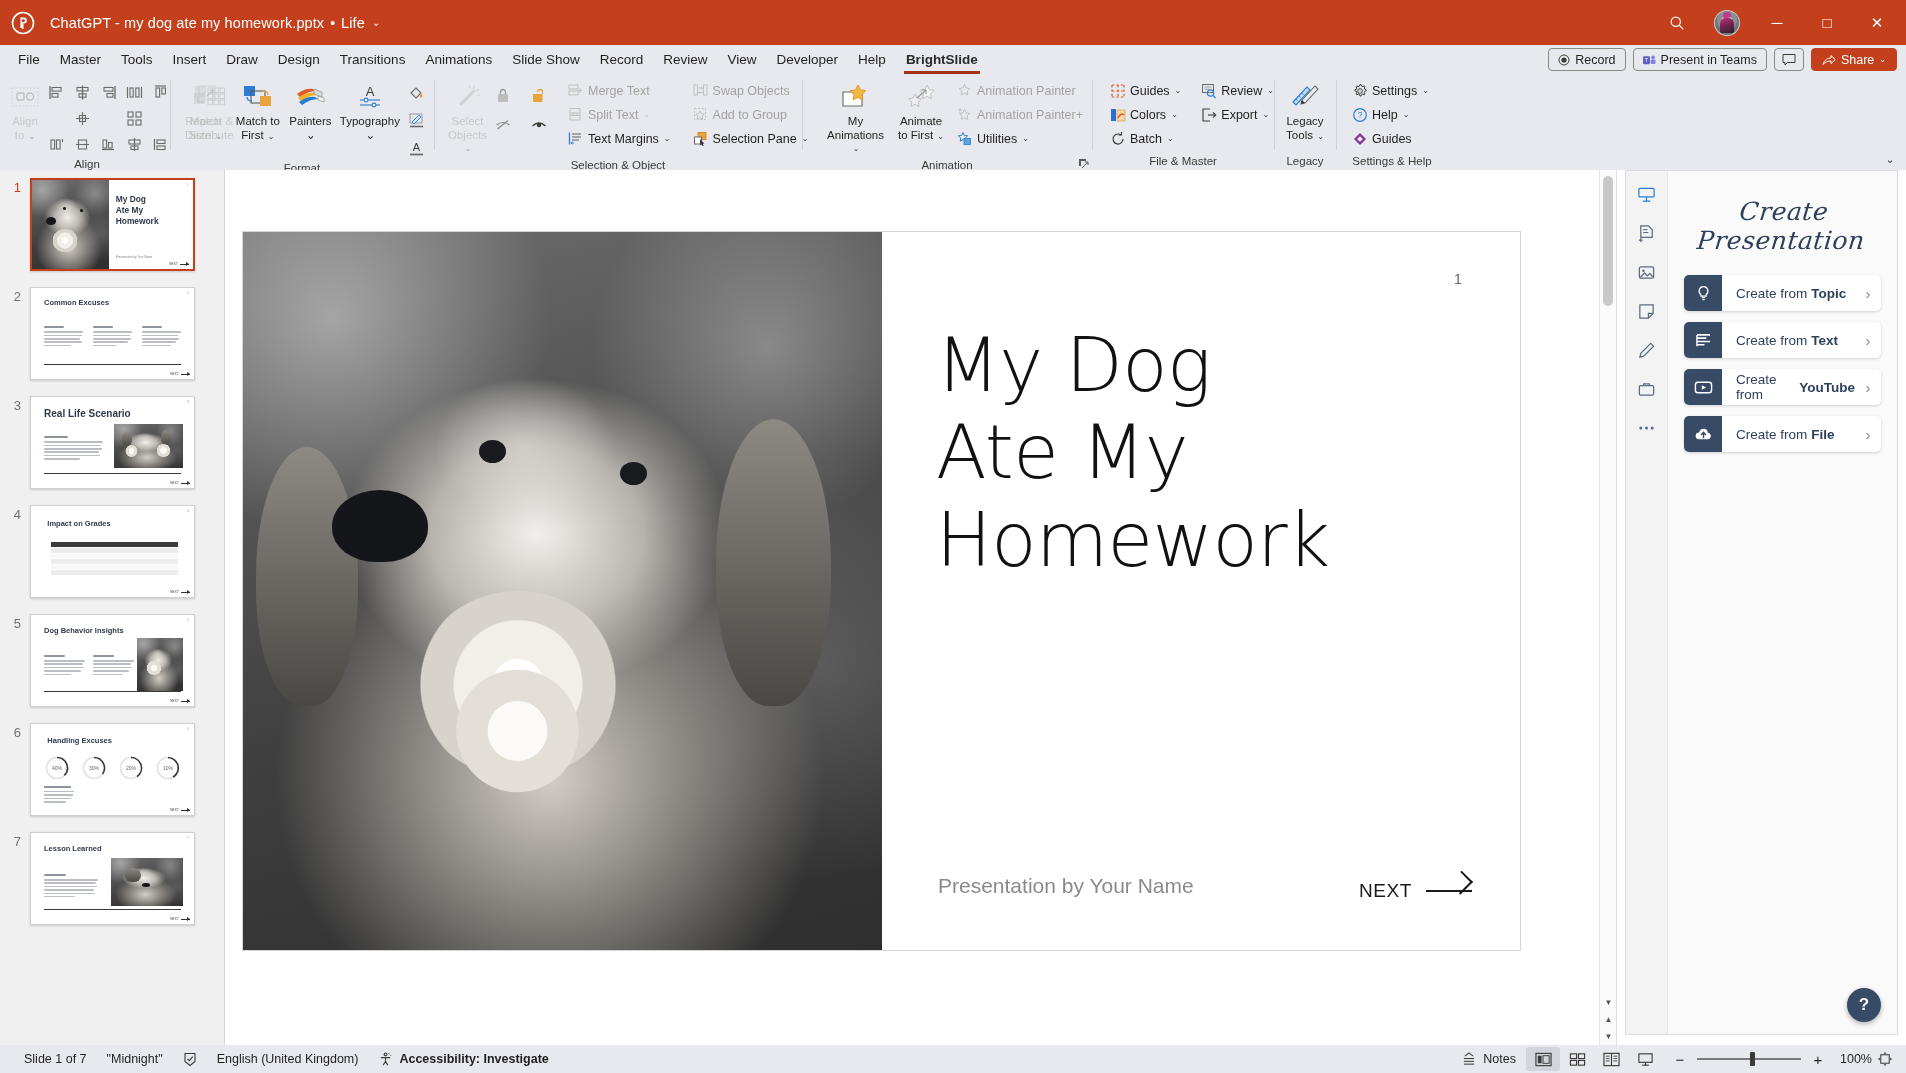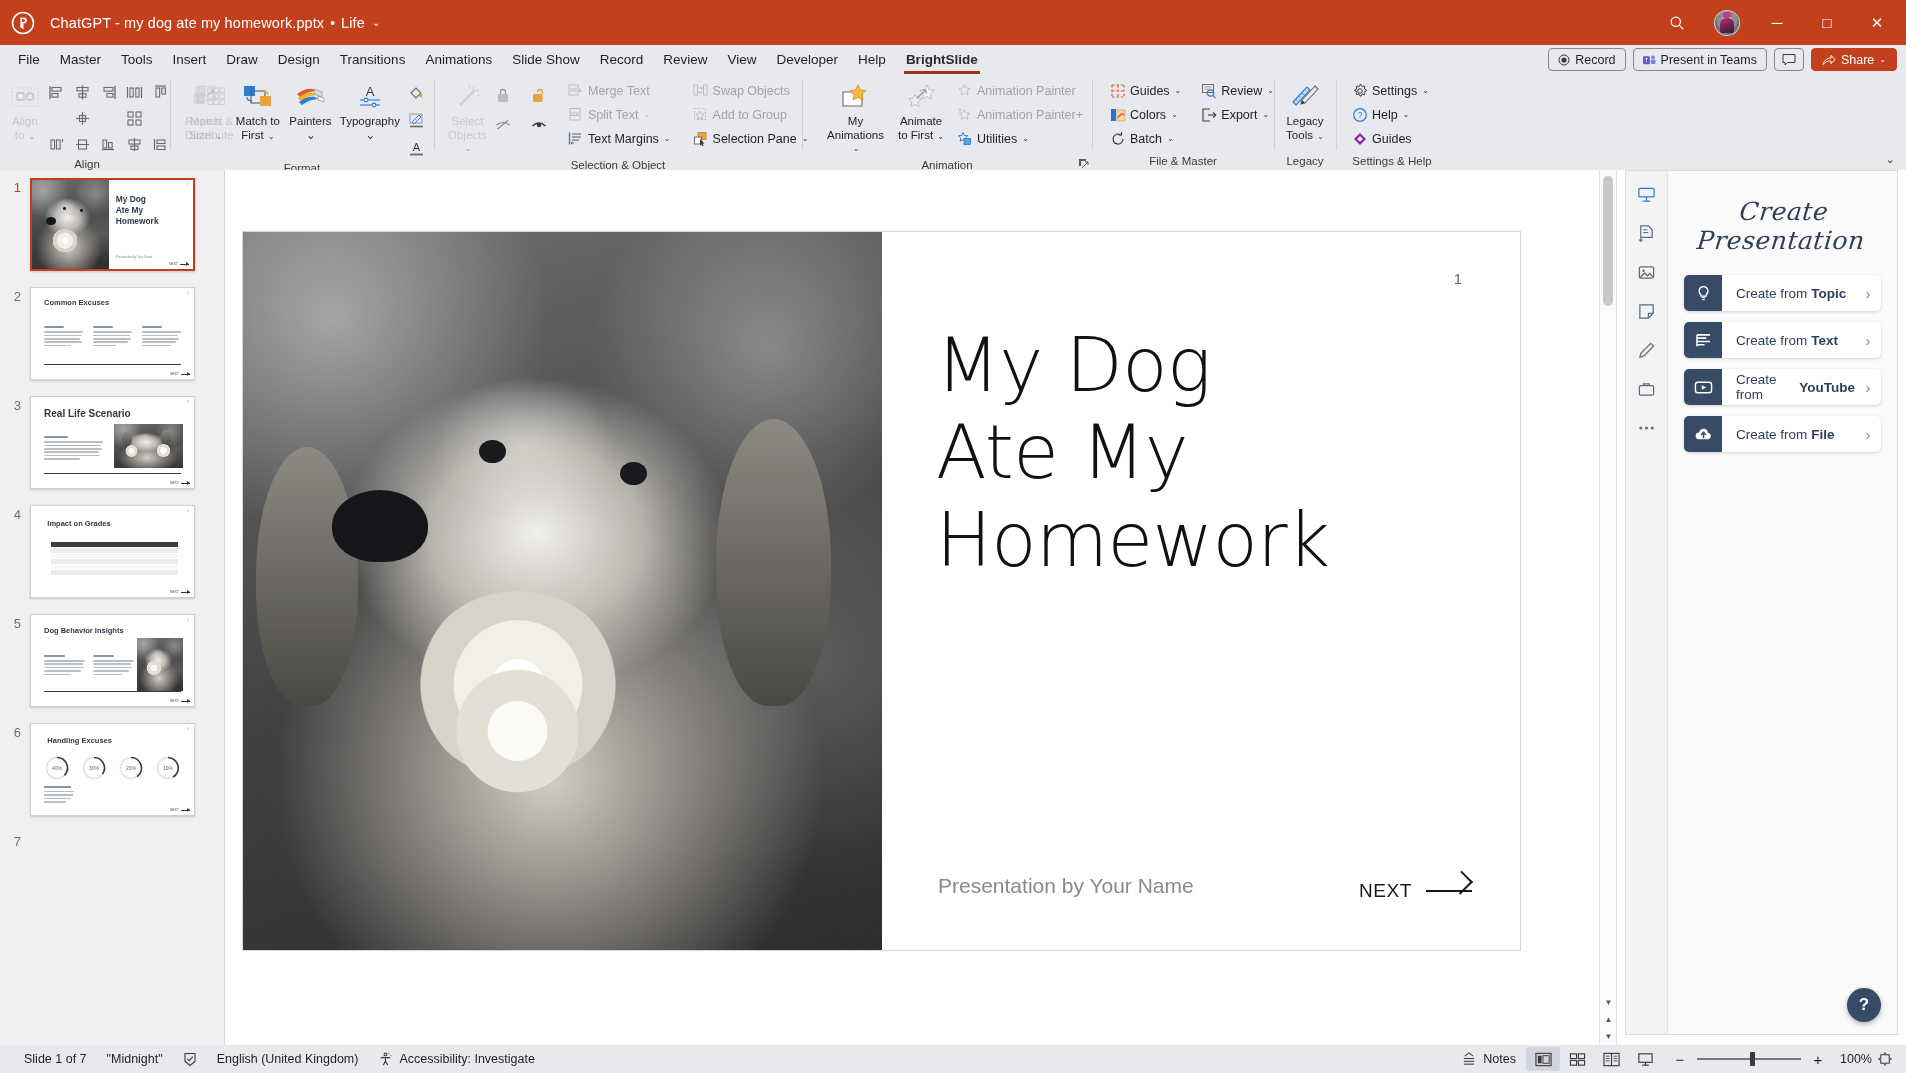--- a/index.html
+++ b/index.html
@@ -1098,20 +1098,42 @@
             </div>
             <div class="thumb-next">
                 <span class="t">NEXT</span>
                 <span class="ar"></span>
               </div>
           </div>
         </div>
 
         <div class="thumb-row">
           <div class="thumb-num">7</div>
+          <div class="thumb-box">
+            <div class="thumb-pagenum">7</div>
+            <div class="thumb-title" style="left:8%;top:12%;font-size:7.5px">Lesson Learned</div>
+            <div class="fake-lines" style="left:8%;top:45%;width:33%">
+                <span class="fake-head" style="width:40%"></span>
+                <i style="width:100%"></i>
+                <i style="width:96%"></i>
+                <i style="width:98%"></i>
+                <i style="width:92%"></i>
+                <i style="width:95%"></i>
+                <i style="width:58%"></i>
+              </div>
+            <div class="dogphoto" style="position:absolute;right:7%;top:28%;width:44%;height:52%">
+              <div class="dp-nose" style="left:44%;top:52%;width:10%;height:9%"></div>
+              <div class="dp-ear" style="left:20%;top:20%;width:22%;height:30%"></div>
+            </div>
+            <div class="thumb-rule"></div>
+            <div class="thumb-next">
+                <span class="t">NEXT</span>
+                <span class="ar"></span>
+              </div>
+          </div>
         </div>
 
       </div>
     </div>
 
     <div class="canvas-area">
       <div class="sel-handle">
         <svg width="16" height="16" viewBox="0 0 16 16">
             <rect x="1" y="4" width="8" height="9" fill="none" stroke="#7a7a7a" stroke-width="1"></rect>
             <rect x="6" y="2" width="8" height="9" fill="none" stroke="#7a7a7a" stroke-width="1"></rect>
@@ -1294,21 +1316,21 @@
           <path d="M4.4 6.8 L6.3 8.7 L9.8 4.6" fill="none" stroke="#3b3a39" stroke-width="1.1"></path>
         </svg>
     </div>
     <div class="sb-item">English (United Kingdom)</div>
     <div class="sb-item">
       <svg width="15" height="15" viewBox="0 0 16 16">
           <circle cx="8" cy="2.6" r="1.5" fill="none" stroke="#3b3a39" stroke-width="1.1"></circle>
           <path d="M3 6 h10 M8 5.5 v4.5 M8 10 l-2.5 4 M8 10 l2.5 4" fill="none" stroke="#3b3a39" stroke-width="1.1"></path>
           <path d="M11 1 l1 1 M13 3 l1 1" stroke="#3b3a39" stroke-width=".9"></path>
         </svg>
-      <span style="font-weight:normal">Accessibility: Investigate</span>
+      <span style="font-weight:bold">Accessibility: Investigate</span>
     </div>
 
     <div class="sb-right">
       <div class="sb-item">
         <svg width="16" height="14" viewBox="0 0 17 15">
             <path d="M4 4.5 L8.5 1 L13 4.5" fill="none" stroke="#3b3a39" stroke-width="1.1"></path>
             <line x1="3" y1="7" x2="14" y2="7" stroke="#3b3a39" stroke-width="1.1"></line>
             <line x1="3" y1="10" x2="14" y2="10" stroke="#3b3a39" stroke-width="1.1"></line>
             <line x1="3" y1="13" x2="14" y2="13" stroke="#3b3a39" stroke-width="1.1"></line>
           </svg>

